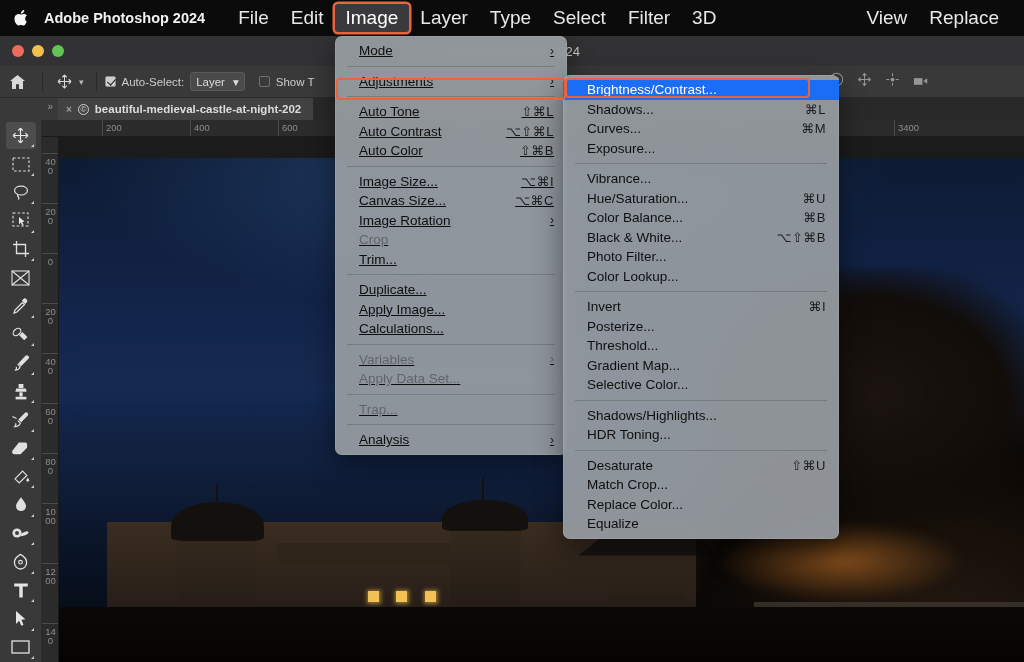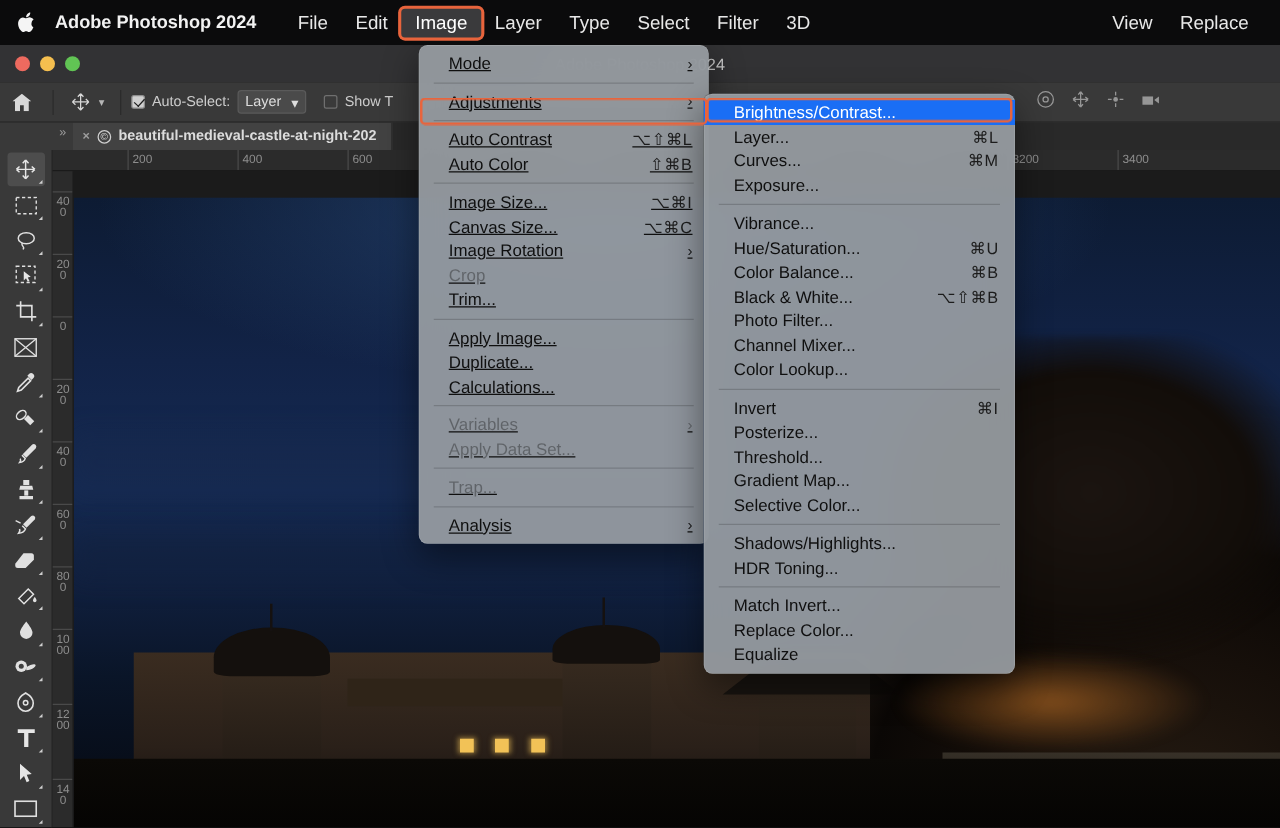--- a/index.html
+++ b/index.html
@@ -13,21 +13,21 @@
 
   
   .macbar {
     position: absolute; top:0; left:0; width:1024px; height:36px;
     background:#0b0b0c; display:flex; align-items:center;
     padding: 0 14px; z-index: 60;
   }
   .apple-logo { width:16px; height:18px; margin-right:14px; position:relative; flex:none; }
   .apple-logo svg { display:block; }
   .app-name { color:#f2f2f2; font-size:14.5px; font-weight:bold; margin-right:22px; white-space:nowrap;}
-  .menu-item { color:#e8e8e8; font-size:15px; padding:3px 11px; white-space:nowrap; border-radius:4px; }
+  .menu-item { color:#e8e8e8; font-size:19px; padding:3px 11px; white-space:nowrap; border-radius:4px; }
   .menu-item.active-menu {
     background:#3a3a3c; color:#fff;
     box-shadow: 0 0 0 2.5px #e8643c;
     border-radius:3px;
   }
   .macbar-spacer { flex:1 1 auto; }
   .macbar .right-items { display:flex; align-items:flex-start; }
 
   
   .ps-window { position:absolute; top:36px; left:0; width:1024px; height:626px; background:#1e1e1e; }
@@ -164,21 +164,21 @@
 
   
   .menu-panel {
     position:absolute; border-radius:7px; z-index:50;
     background:rgba(152,157,163,.93);
     backdrop-filter: blur(14px);
     box-shadow: 0 10px 28px rgba(0,0,0,.45), 0 0 0 .5px rgba(255,255,255,.18) inset;
     padding:5px 0; font-size:13.5px; color:#0f0f0f;
   }
   #image-menu  { left:335px; top:36px;  width:232px;text-decoration:underline; }
-  #adj-submenu { left:563px; top:75px;  width:249px; }
+  #adj-submenu { left:563px; top:75px;  width:276px; }
 
   .mrow {
     display:flex; align-items:center; justify-content:space-between;
     height:19.5px; padding:0 13px 0 24px; white-space:nowrap; position:relative;
   }
   .mrow .lbl { line-height:1; }
   .mrow .sc { color:#1c1c1c; font-size:13px; letter-spacing:.5px; padding-left:16px; }
   .mrow.disabled .lbl, .mrow.disabled .sc { color:rgba(20,20,20,.38); }
   .mrow .arrow { font-size:12px; color:#1a1a1a; }
   .msep { height:1px; background:rgba(0,0,0,.17); margin:5px 12px; }
@@ -514,20 +514,24 @@
       <span class="lbl">Mode</span>
       <span class="arrow">›</span>
     </div>
     <div class="msep"></div>
     <div class="mrow" style="position:relative">
       <span class="lbl">Adjustments</span>
       <span class="arrow">›</span>
     </div>
     <div class="msep"></div>
     <div class="mrow">
+      <span class="lbl">Auto Tone</span>
+      <span class="sc">⇧⌘L</span>
+    </div>
+    <div class="mrow">
       <span class="lbl">Auto Contrast</span>
       <span class="sc">⌥⇧⌘L</span>
     </div>
     <div class="mrow">
       <span class="lbl">Auto Color</span>
       <span class="sc">⇧⌘B</span>
     </div>
     <div class="msep"></div>
     <div class="mrow">
       <span class="lbl">Image Size...</span>
@@ -542,24 +546,24 @@
       <span class="arrow">›</span>
     </div>
     <div class="mrow disabled">
       <span class="lbl">Crop</span>
     </div>
     <div class="mrow">
       <span class="lbl">Trim...</span>
     </div>
     <div class="msep"></div>
     <div class="mrow">
+      <span class="lbl">Duplicate...</span>
+    </div>
+    <div class="mrow">
       <span class="lbl">Apply Image...</span>
-    </div>
-    <div class="mrow">
-      <span class="lbl">Duplicate...</span>
     </div>
     <div class="mrow">
       <span class="lbl">Calculations...</span>
     </div>
     <div class="msep"></div>
     <div class="mrow disabled">
       <span class="lbl">Variables</span>
       <span class="arrow" style="color:rgba(20,20,20,.38)">›</span>
     </div>
     <div class="mrow disabled">
@@ -574,21 +578,21 @@
       <span class="lbl">Analysis</span>
       <span class="arrow">›</span>
     </div>
   </div>
 
   <div class="menu-panel" id="adj-submenu">
     <div class="mrow hl-blue">
       <span class="lbl">Brightness/Contrast...</span>
     </div>
     <div class="mrow">
-      <span class="lbl">Layer...</span>
+      <span class="lbl">Shadows...</span>
       <span class="sc">⌘L</span>
     </div>
     <div class="mrow">
       <span class="lbl">Curves...</span>
       <span class="sc">⌘M</span>
     </div>
     <div class="mrow">
       <span class="lbl">Exposure...</span>
     </div>
     <div class="msep"></div>
@@ -604,23 +608,20 @@
       <span class="sc">⌘B</span>
     </div>
     <div class="mrow">
       <span class="lbl">Black &amp; White...</span>
       <span class="sc">⌥⇧⌘B</span>
     </div>
     <div class="mrow">
       <span class="lbl">Photo Filter...</span>
     </div>
     <div class="mrow">
-      <span class="lbl">Channel Mixer...</span>
-    </div>
-    <div class="mrow">
       <span class="lbl">Color Lookup...</span>
     </div>
     <div class="msep"></div>
     <div class="mrow">
       <span class="lbl">Invert</span>
       <span class="sc">⌘I</span>
     </div>
     <div class="mrow">
       <span class="lbl">Posterize...</span>
     </div>
@@ -635,21 +636,25 @@
     </div>
     <div class="msep"></div>
     <div class="mrow">
       <span class="lbl">Shadows/Highlights...</span>
     </div>
     <div class="mrow">
       <span class="lbl">HDR Toning...</span>
     </div>
     <div class="msep"></div>
     <div class="mrow">
-      <span class="lbl">Match Invert...</span>
+      <span class="lbl">Desaturate</span>
+      <span class="sc">⇧⌘U</span>
+    </div>
+    <div class="mrow">
+      <span class="lbl">Match Crop...</span>
     </div>
     <div class="mrow">
       <span class="lbl">Replace Color...</span>
     </div>
     <div class="mrow">
       <span class="lbl">Equalize</span>
     </div>
   </div>
 
   <div class="ann" style="left:336px; top:78px; width:230px; height:22px;"></div>

